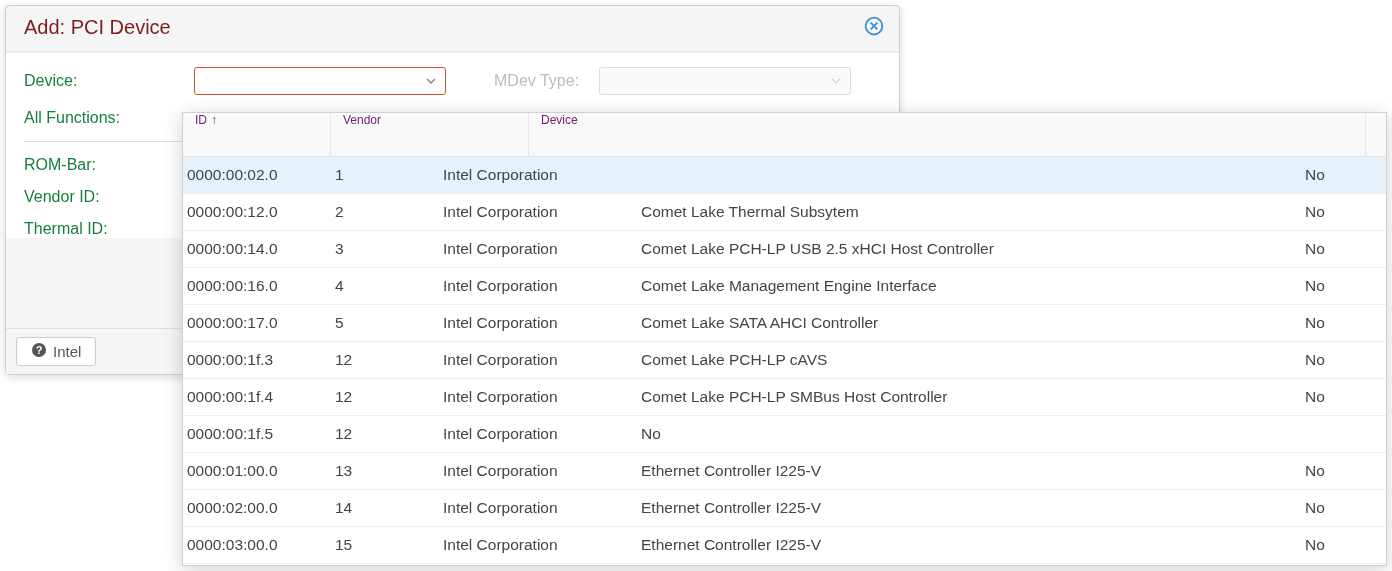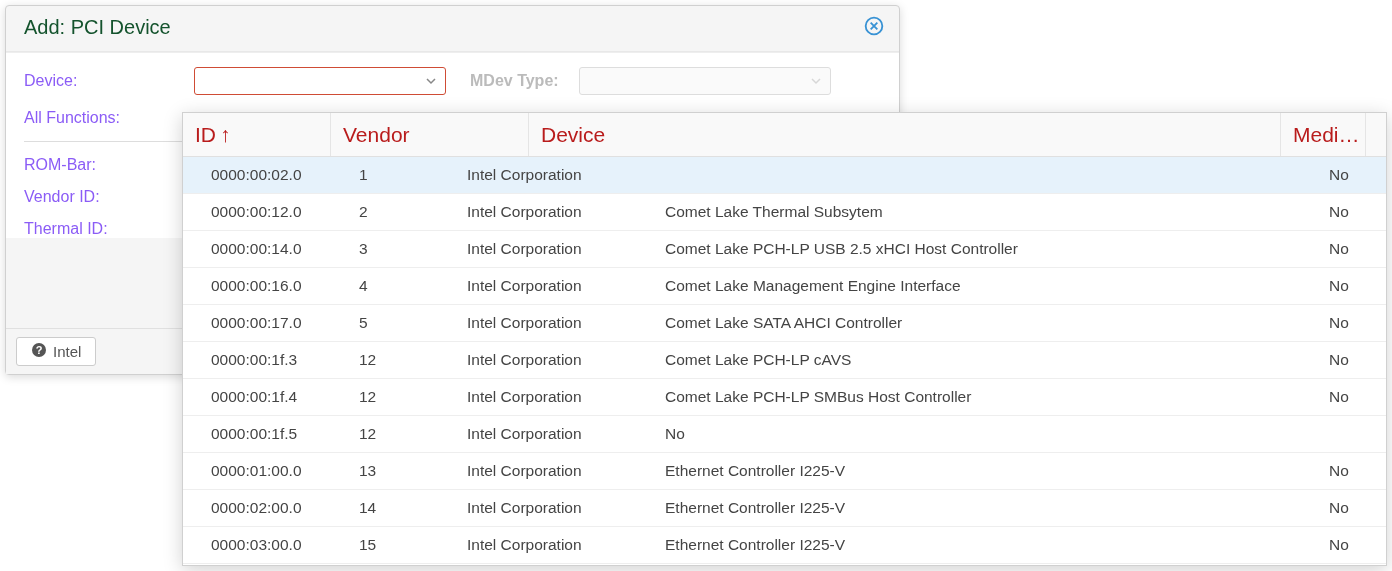--- a/index.html
+++ b/index.html
@@ -25,21 +25,21 @@
       box-shadow: 0 2px 10px rgba(0,0,0,0.15);
     }
     .dialog-header {
       display: flex;
       justify-content: space-between;
       align-items: center;
       padding: 10px 15px 12px 18px;
       border-bottom: 1px solid #e8e8e8;
     }
     .dialog-title {
-      color: #14532d;
+      color: #7f1d1d;
       font-size: 20px;
       font-weight: 400;
     }
     .close-btn {
       width: 20px;
       height: 20px;
       cursor: pointer;
       display: flex;
       align-items: center;
       justify-content: center;
@@ -52,21 +52,21 @@
       margin: 0;
     }
     .form-row {
       display: flex;
       align-items: center;
       margin-bottom: 14px;
       gap: 20px;
     }
     .form-label {
       width: 150px;
-      color: #8b5cf6;
+      color: #15803d;
       font-size: 16px;
     }
     .form-label.disabled { color: #bbb; }
     .combo {
       border: 1px solid #cf4c35;
       border-radius: 3px;
       height: 28px;
       width: 252px;
       background: #fff;
       display: flex;
@@ -132,26 +132,26 @@
     .grid-header {
       display: flex;
       background: #f9f9f9;
       border-bottom: 1px solid #e0e0e0;
       height: 44px;
       align-items: center;
       flex-shrink: 0;
     }
     .gh-cell {
       padding: 0 12px;
-      color: #b91c1c;
-      font-size: 21px;
+      color: #701a75;
+      font-size: 12px;
       border-right: 1px solid #e5e5e5;
       height: 100%;
       display: flex;
-      align-items: center;
+      align-items: flex-start;
       overflow: hidden;
       white-space: nowrap;
       text-overflow: ellipsis;
     }
     .gh-cell:last-child { border-right: none; }
     .col-id { width: 148px; flex-shrink: 0; }
     .col-iommu { width: 108px; flex-shrink: 0; }
     .col-vendor { width: 198px; flex-shrink: 0; }
     .col-device { flex: 1; }
     .col-med { width: 85px; flex-shrink: 0; }
@@ -167,21 +167,21 @@
     .grid-body::-webkit-scrollbar-thumb { background: #c1c1c1; border-radius: 2px; }
     .grid-row {
       display: flex;
       height: 37px;
       align-items: center;
       border-bottom: 1px solid #eee;
       cursor: pointer;
     }
     .grid-row.selected { background: #e6f2fb; }
     .gr-cell {
-      padding: 0 28px;
+      padding: 0 4px;
       color: #444;
       font-size: 15.5px;
       overflow: hidden;
       white-space: nowrap;
       text-overflow: ellipsis;
     }
   </style>
 </head>
 <body>
 
@@ -201,21 +201,21 @@
   <div class="dialog-body">
     <div class="form-row">
       <div class="form-label">Device:</div>
       <div class="combo">
         <span>
           <svg viewBox="0 0 12 12">
               <path d="M2 4l4 4 4-4" fill="none" stroke="#888" stroke-width="1.5"></path>
             </svg>
         </span>
       </div>
-      <div class="form-label disabled" style="width:auto; margin-left:4px;font-weight:bold;">MDev Type:</div>
+      <div class="form-label disabled" style="width:auto; margin-left:28px;">MDev Type:</div>
       <div class="combo-disabled">
         <span>
           <svg viewBox="0 0 12 12">
               <path d="M2 4l4 4 4-4" fill="none" stroke="#888" stroke-width="1.5"></path>
             </svg>
         </span>
       </div>
     </div>
     <div class="form-row">
       <div class="form-label">All Functions:</div>
@@ -246,21 +246,20 @@
 </div>
 
 <div class="dropdown">
   <div class="grid-header">
     <div class="gh-cell col-id">
       <span>ID</span>
       <span class="sort-arrow">↑</span>
     </div>
     <div class="gh-cell col-vendor">Vendor</div>
     <div class="gh-cell col-device">Device</div>
-    <div class="gh-cell col-med">Medi…</div>
     <div class="gh-cell col-scroll"></div>
   </div>
   <div class="grid-body" id="grid-body">
       <div class="grid-row selected">
         <div class="gr-cell col-id">0000:00:02.0</div>
         <div class="gr-cell col-iommu">1</div>
         <div class="gr-cell col-vendor">Intel Corporation</div>
         <div class="gr-cell col-device"></div>
         <div class="gr-cell col-med">No</div>
       </div>

